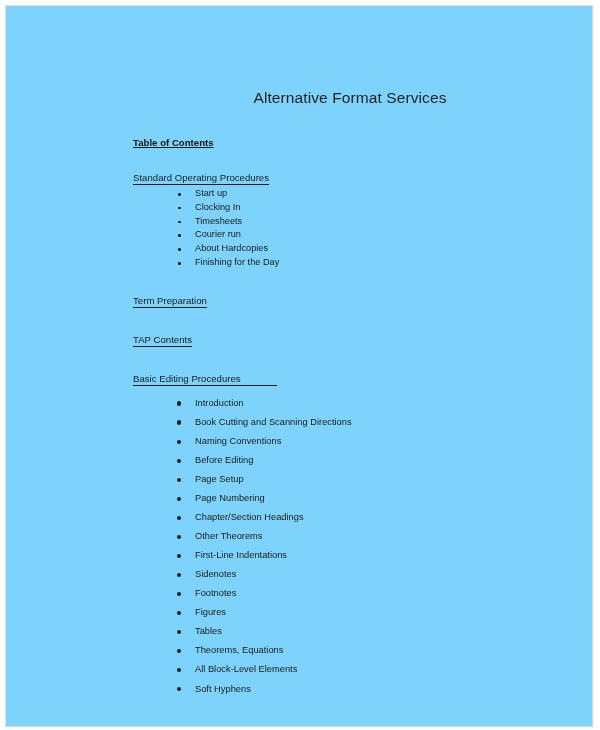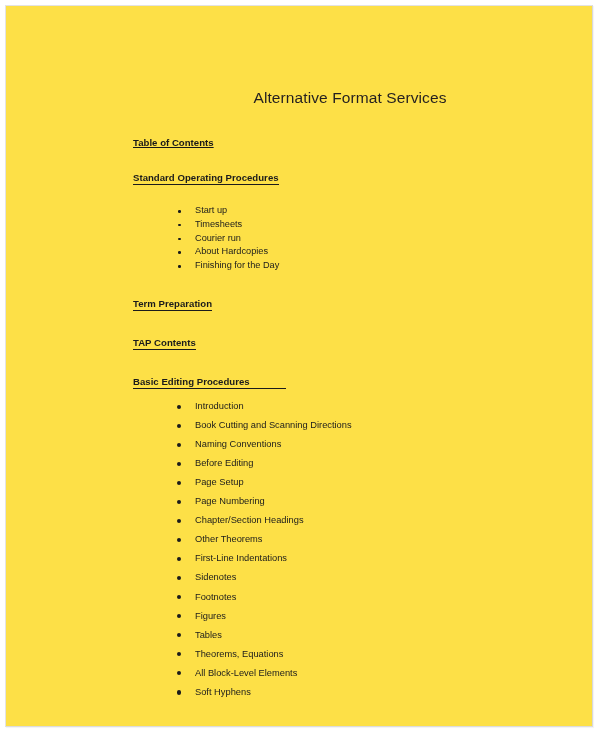--- a/index.html
+++ b/index.html
@@ -13,21 +13,21 @@
     font-family: "Liberation Sans", sans-serif;
     overflow: hidden;
   }
 
   .page-sheet {
     position: absolute;
     left: 5px;
     top: 5px;
     width: 588px;
     height: 722px;
-    background: #fde047;
+    background: #7dd3fc;
     border: 1px solid #e3e3e3;
     border-right-color: #d8d8d8;
     border-bottom-color: #dcdcdc;
     box-sizing: border-box;
     box-shadow: 1px 1px 1px rgba(0,0,0,0.045);
   }
 
   .doc-body {
     position: absolute;
     left: 127px;
@@ -52,21 +52,21 @@
     color: #171717;
     text-decoration: underline;
     display: inline-block;
     margin: 0 0 19px 0;
     letter-spacing: 0.02px;
     text-align: right;
   }
 
   .section-heading {
     font-size: 9.6px;
-    font-weight: bold;
+    font-weight: normal;
     color: #1b1b1b;
     display: inline-block;
     border-bottom: 1px solid #1b1b1b;
     line-height: 1.25;
     padding-bottom: 0px;
     letter-spacing: 0.02px;
   }
   .section-heading.extended {
     padding-right: 36px;
   }
@@ -88,21 +88,21 @@
   }
 
   ul.toc-list li .bullet {
     position: absolute;
     border-radius: 50%;
     background: #1b1b1b;
   }
 
   
   ul.list-compact {
-    margin-top: 19px;
+    margin-top: 2px;
   }
   ul.list-compact li {
     font-size: 9.2px;
     height: 13.8px;
     line-height: 13.8px;
     padding-left: 62px;
   }
   ul.list-compact li .bullet {
     width: 2.6px;
     height: 2.6px;
@@ -137,20 +137,21 @@
 
     <div>
       <span class="toc-heading">Table of Contents</span>
     </div>
 
     <div id="sections-container">
         <div class="sec-block sec-gap-1">
           <div><span class="section-heading">Standard Operating Procedures</span></div>
           <ul class="toc-list list-compact">
             <li><span class="bullet"></span><span>Start up</span></li>
+            <li><span class="bullet"></span><span>Clocking In</span></li>
             <li><span class="bullet"></span><span>Timesheets</span></li>
             <li><span class="bullet"></span><span>Courier run</span></li>
             <li><span class="bullet"></span><span>About Hardcopies</span></li>
             <li><span class="bullet"></span><span>Finishing for the Day</span></li>
           </ul>
         </div>
         <div class="sec-block sec-gap-2">
           <div><span class="section-heading">Term Preparation</span></div>
         </div>
         <div class="sec-block sec-gap-2">

